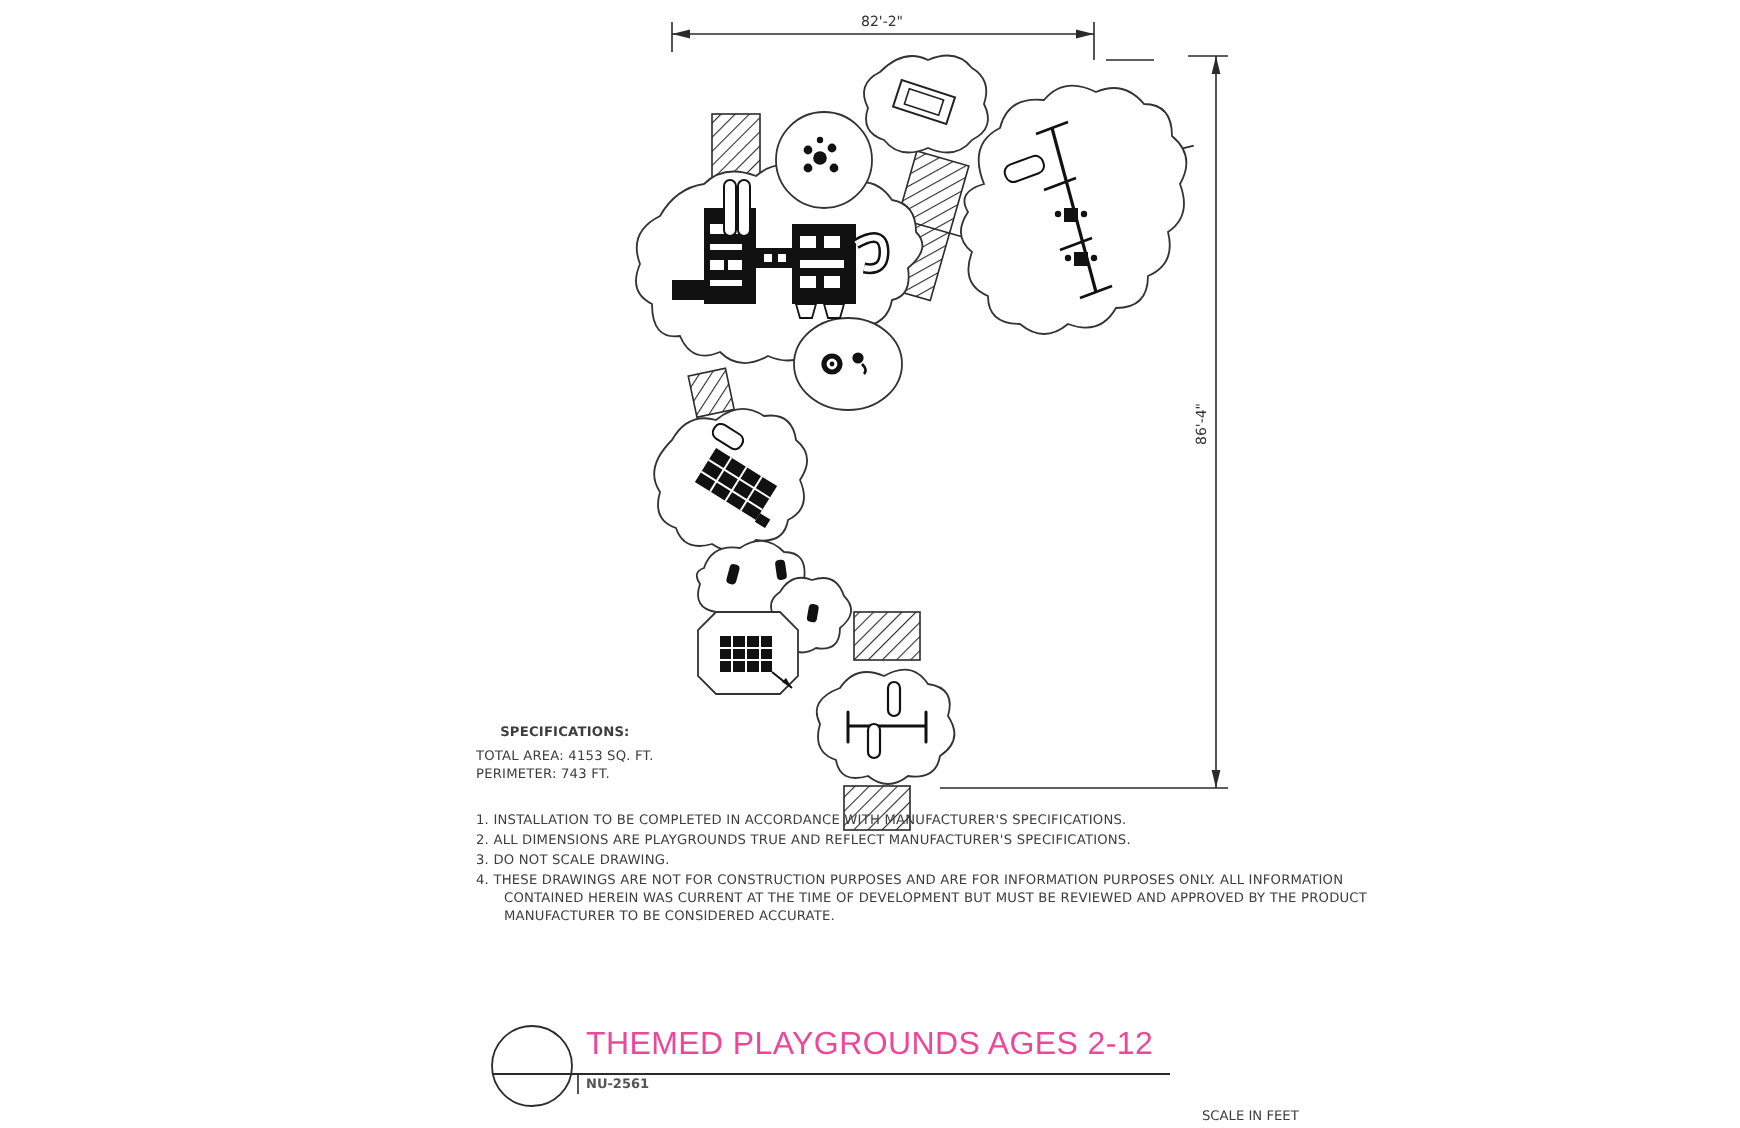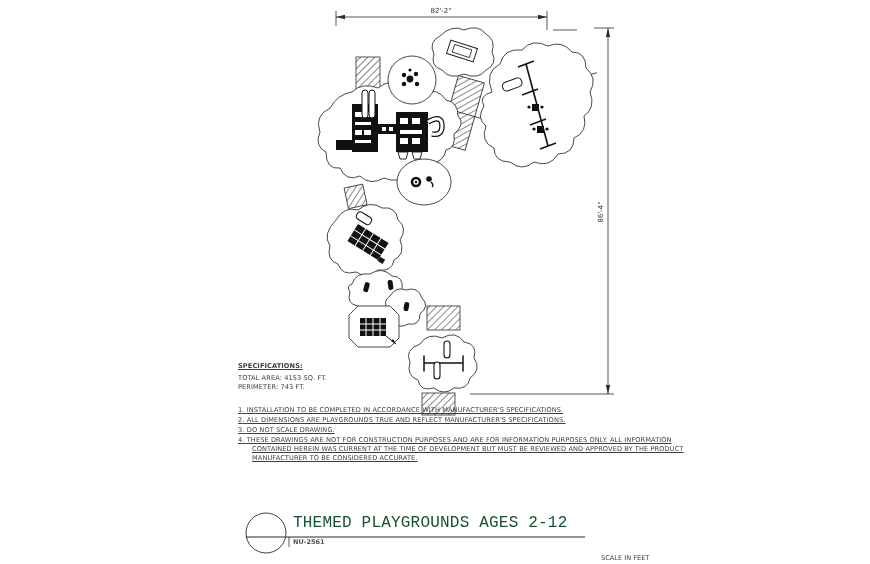--- a/index.html
+++ b/index.html
@@ -1,27 +1,27 @@
 <!DOCTYPE html>
 <html><head>
 <meta charset="utf-8">
 <style>
   html,body{margin:0;padding:0;background:#fff;}
   #canvas{position:relative;width:870px;height:564px;background:#ffffff;overflow:hidden;
           font-family:"DejaVu Sans","Liberation Sans",sans-serif;color:#3d3d3d;}
   #plan-svg{position:absolute;left:0;top:0;}
   .txtblock{position:absolute;font-size:6.6px;line-height:9px;letter-spacing:0.1px;}
-  .blk-head{text-decoration:underline;font-weight:bold;color:#3d3d3d;margin:0 0 3px 0;}
+  .blk-head{font-weight:bold;color:#3d3d3d;margin:0 0 3px 0;text-align:center;}
   .blk-line{margin:0;}
   #notes{width:452px;}
   #notes ol{margin:2px 0 0 0;padding:0;list-style:none;counter-reset:n;}
-  #notes li{counter-increment:n;padding-left:14px;text-indent:-14px;margin:0 0 1px 0;white-space:pre-line;text-decoration:underline;}
+  #notes li{counter-increment:n;padding-left:14px;text-indent:-14px;margin:0 0 1px 0;white-space:pre-line;}
   #notes li::before{content:counter(n) ".  ";}
   #title-block-text{position:absolute;left:293px;top:514px;}
-  #main-title{font-size:16px;color:#14532d;letter-spacing:0.2px;font-family:Liberation Mono, monospace;}
+  #main-title{font-size:16px;color:#ec4899;letter-spacing:0.2px;font-family:Liberation Sans, sans-serif;}
   #drawing-number{font-size:6.5px;color:#555;margin-top:6px;font-weight:bold;}
   #scale-block{position:absolute;left:601px;top:515px;font-size:6.6px;color:#3d3d3d;margin-top:39px;}
   .dim-text{font-size:7px;fill:#333;font-family:"DejaVu Sans",sans-serif;}
   .scale-ticks{position:relative;width:48px;height:14px;margin-top:2px;}
   .scale-num{position:absolute;top:0;font-size:6.6px;}
 </style>
 </head>
 <body>
 
 <div id="canvas">

